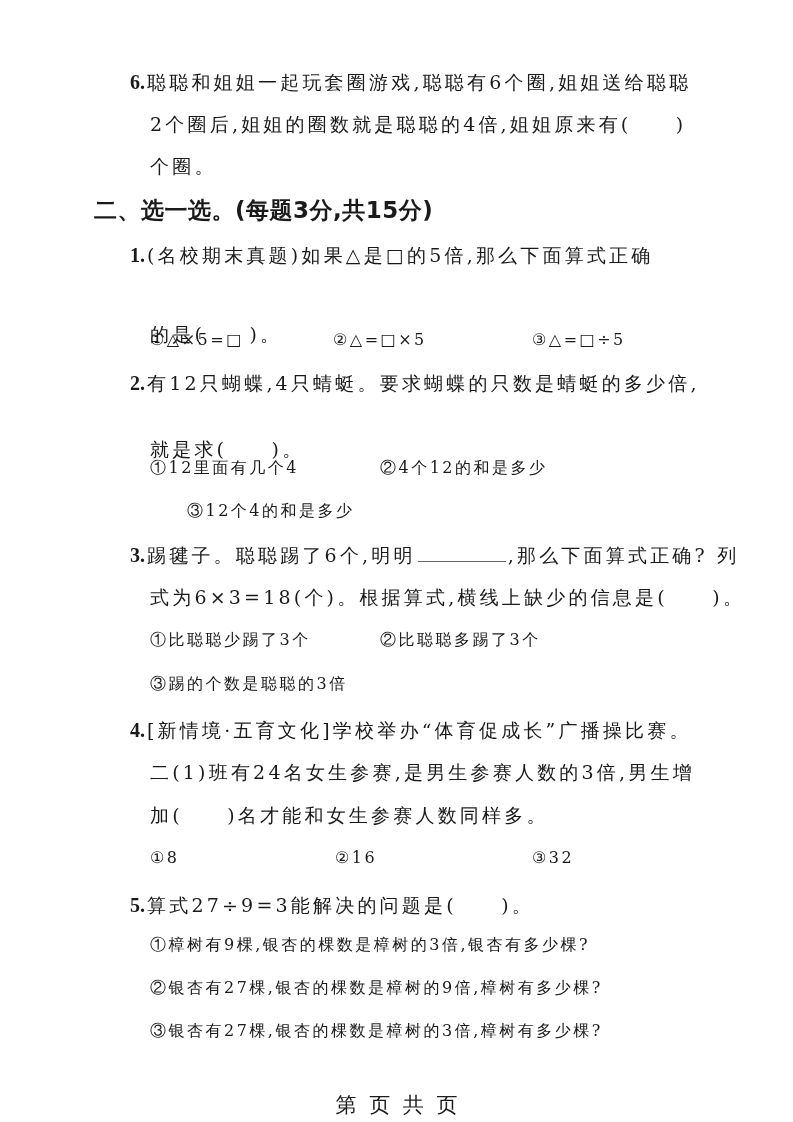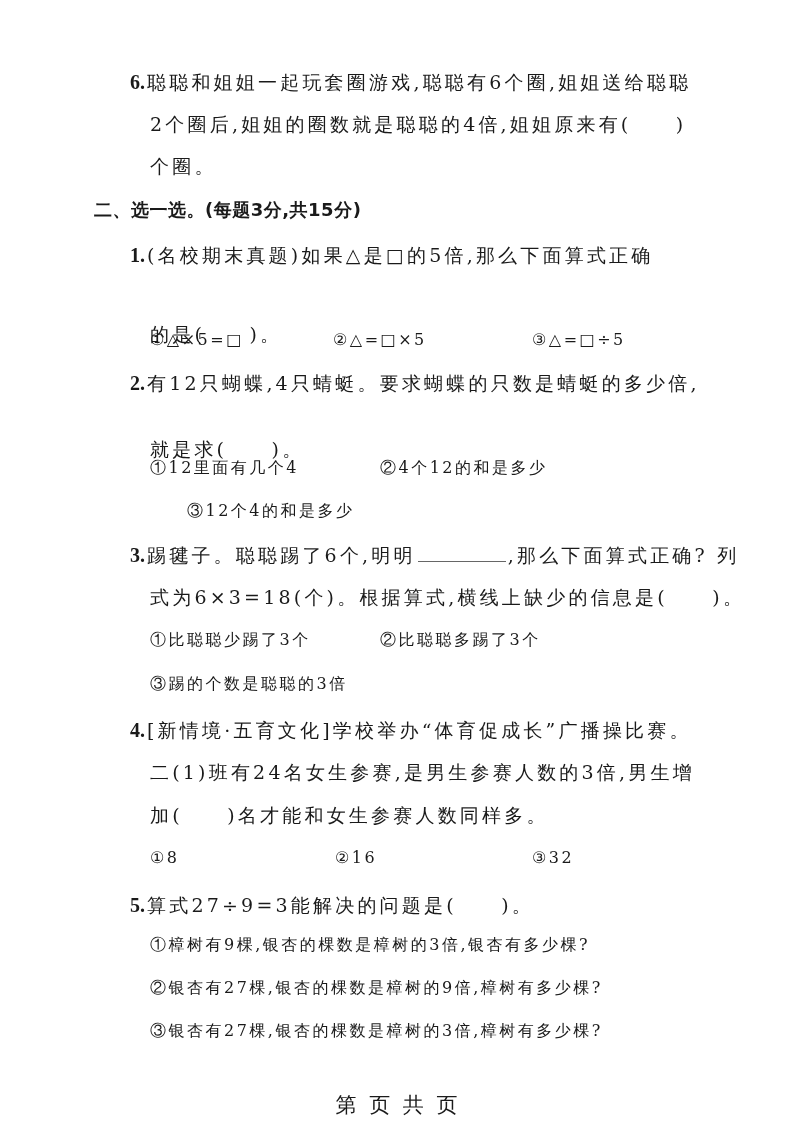--- a/index.html
+++ b/index.html
@@ -6,21 +6,21 @@
   body {
     width: 793px; height: 1122px; position: relative; overflow: hidden;
     font-family: "DejaVu Serif", "Liberation Serif", serif;
     color: #1a1a1a;
   }
   .line {
     position: absolute; left: 0; white-space: nowrap;
     font-size: 19px; line-height: 26px; letter-spacing: 3.2px;
   }
   .num { font-family: "Liberation Serif", serif; font-weight: bold; letter-spacing: 0; font-size: 20px; margin-right: 2px; }
-  .hdr { font-family: "DejaVu Sans", sans-serif; font-weight: bold; font-size: 18px; letter-spacing: 0.5px; }
+  .hdr { font-family: "DejaVu Sans", sans-serif; font-weight: bold; font-size: 23px; letter-spacing: 0.5px; }
   .opt { position: absolute; white-space: nowrap; font-size: 16px; line-height: 26px; letter-spacing: 2.5px; }
   .blank { display: inline-block; width: 88px; border-bottom: 1.5px solid #666; height: 18px; vertical-align: baseline; margin: 0 2px; }
   .footer { position: absolute; left: 0; right: 0; top: 1091px; text-align: center; font-family: "DejaVu Sans", sans-serif; font-size: 21px; }
   .footer span { margin: 0 3px; }
 </style>
 </head>
 <body>
 
 <div>
   <div class="line" style="left:130px; top:69px;">

